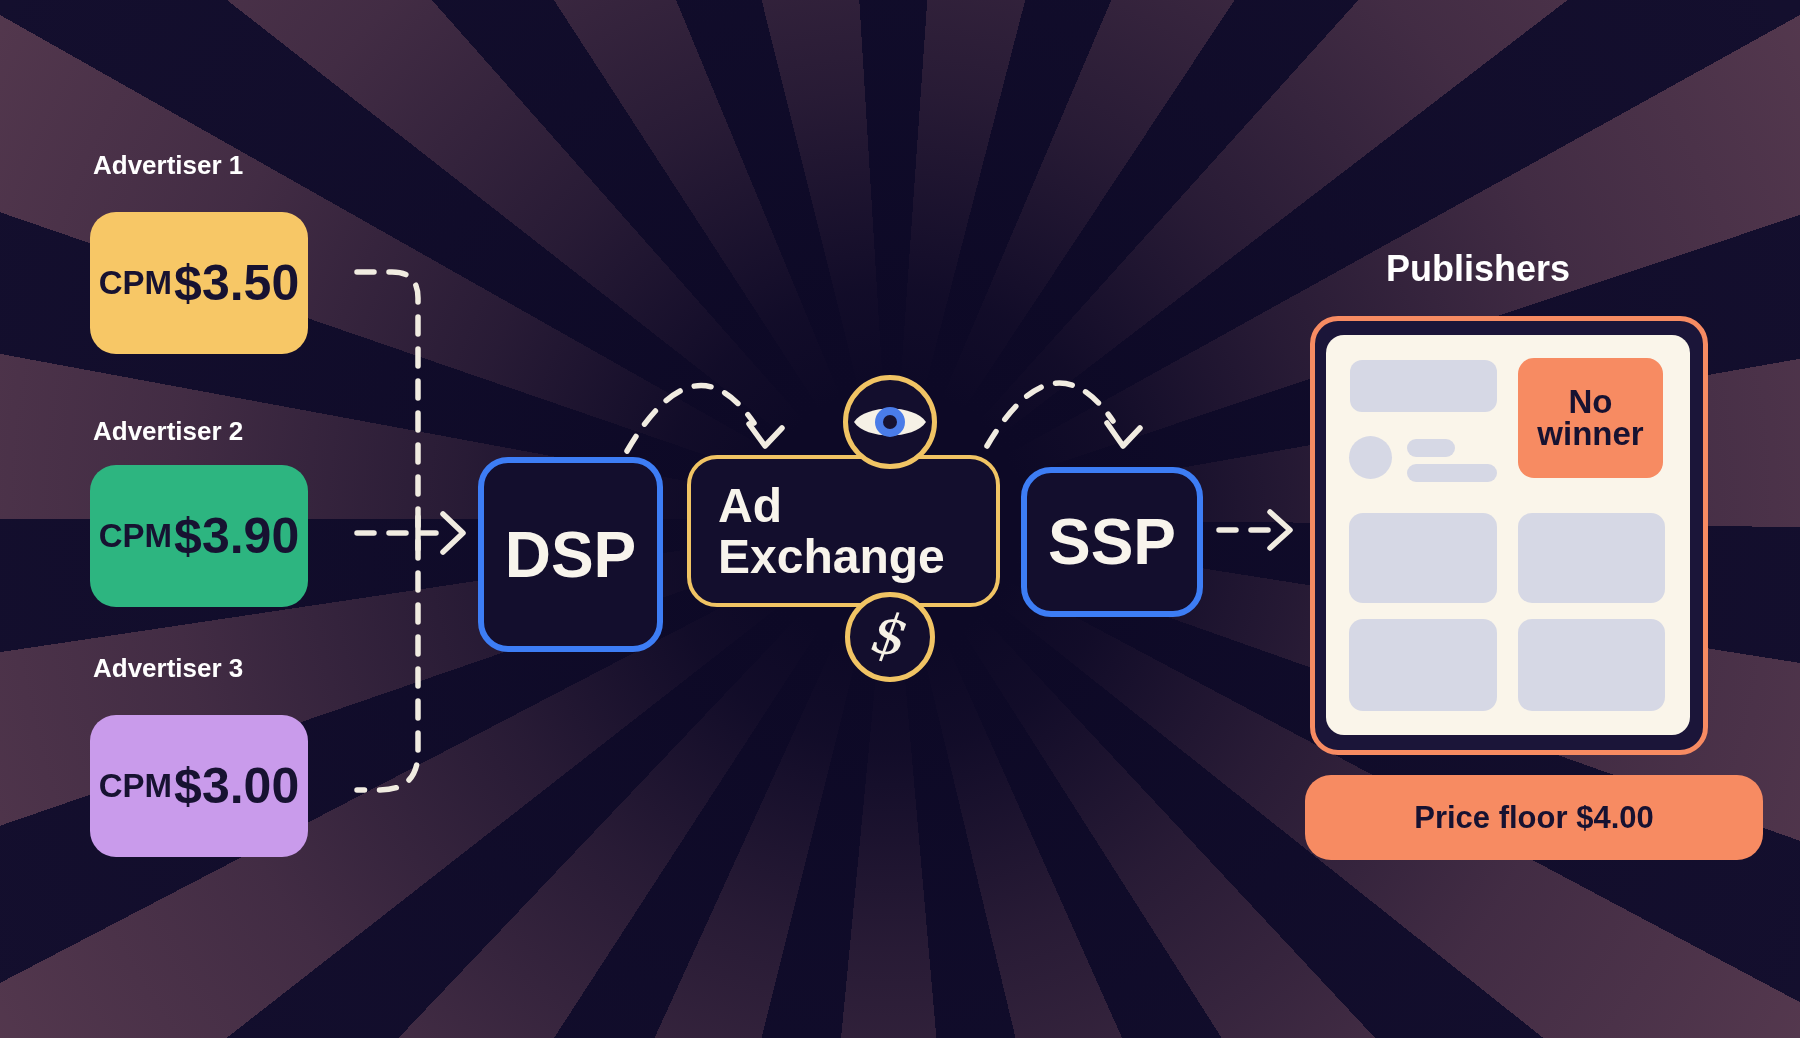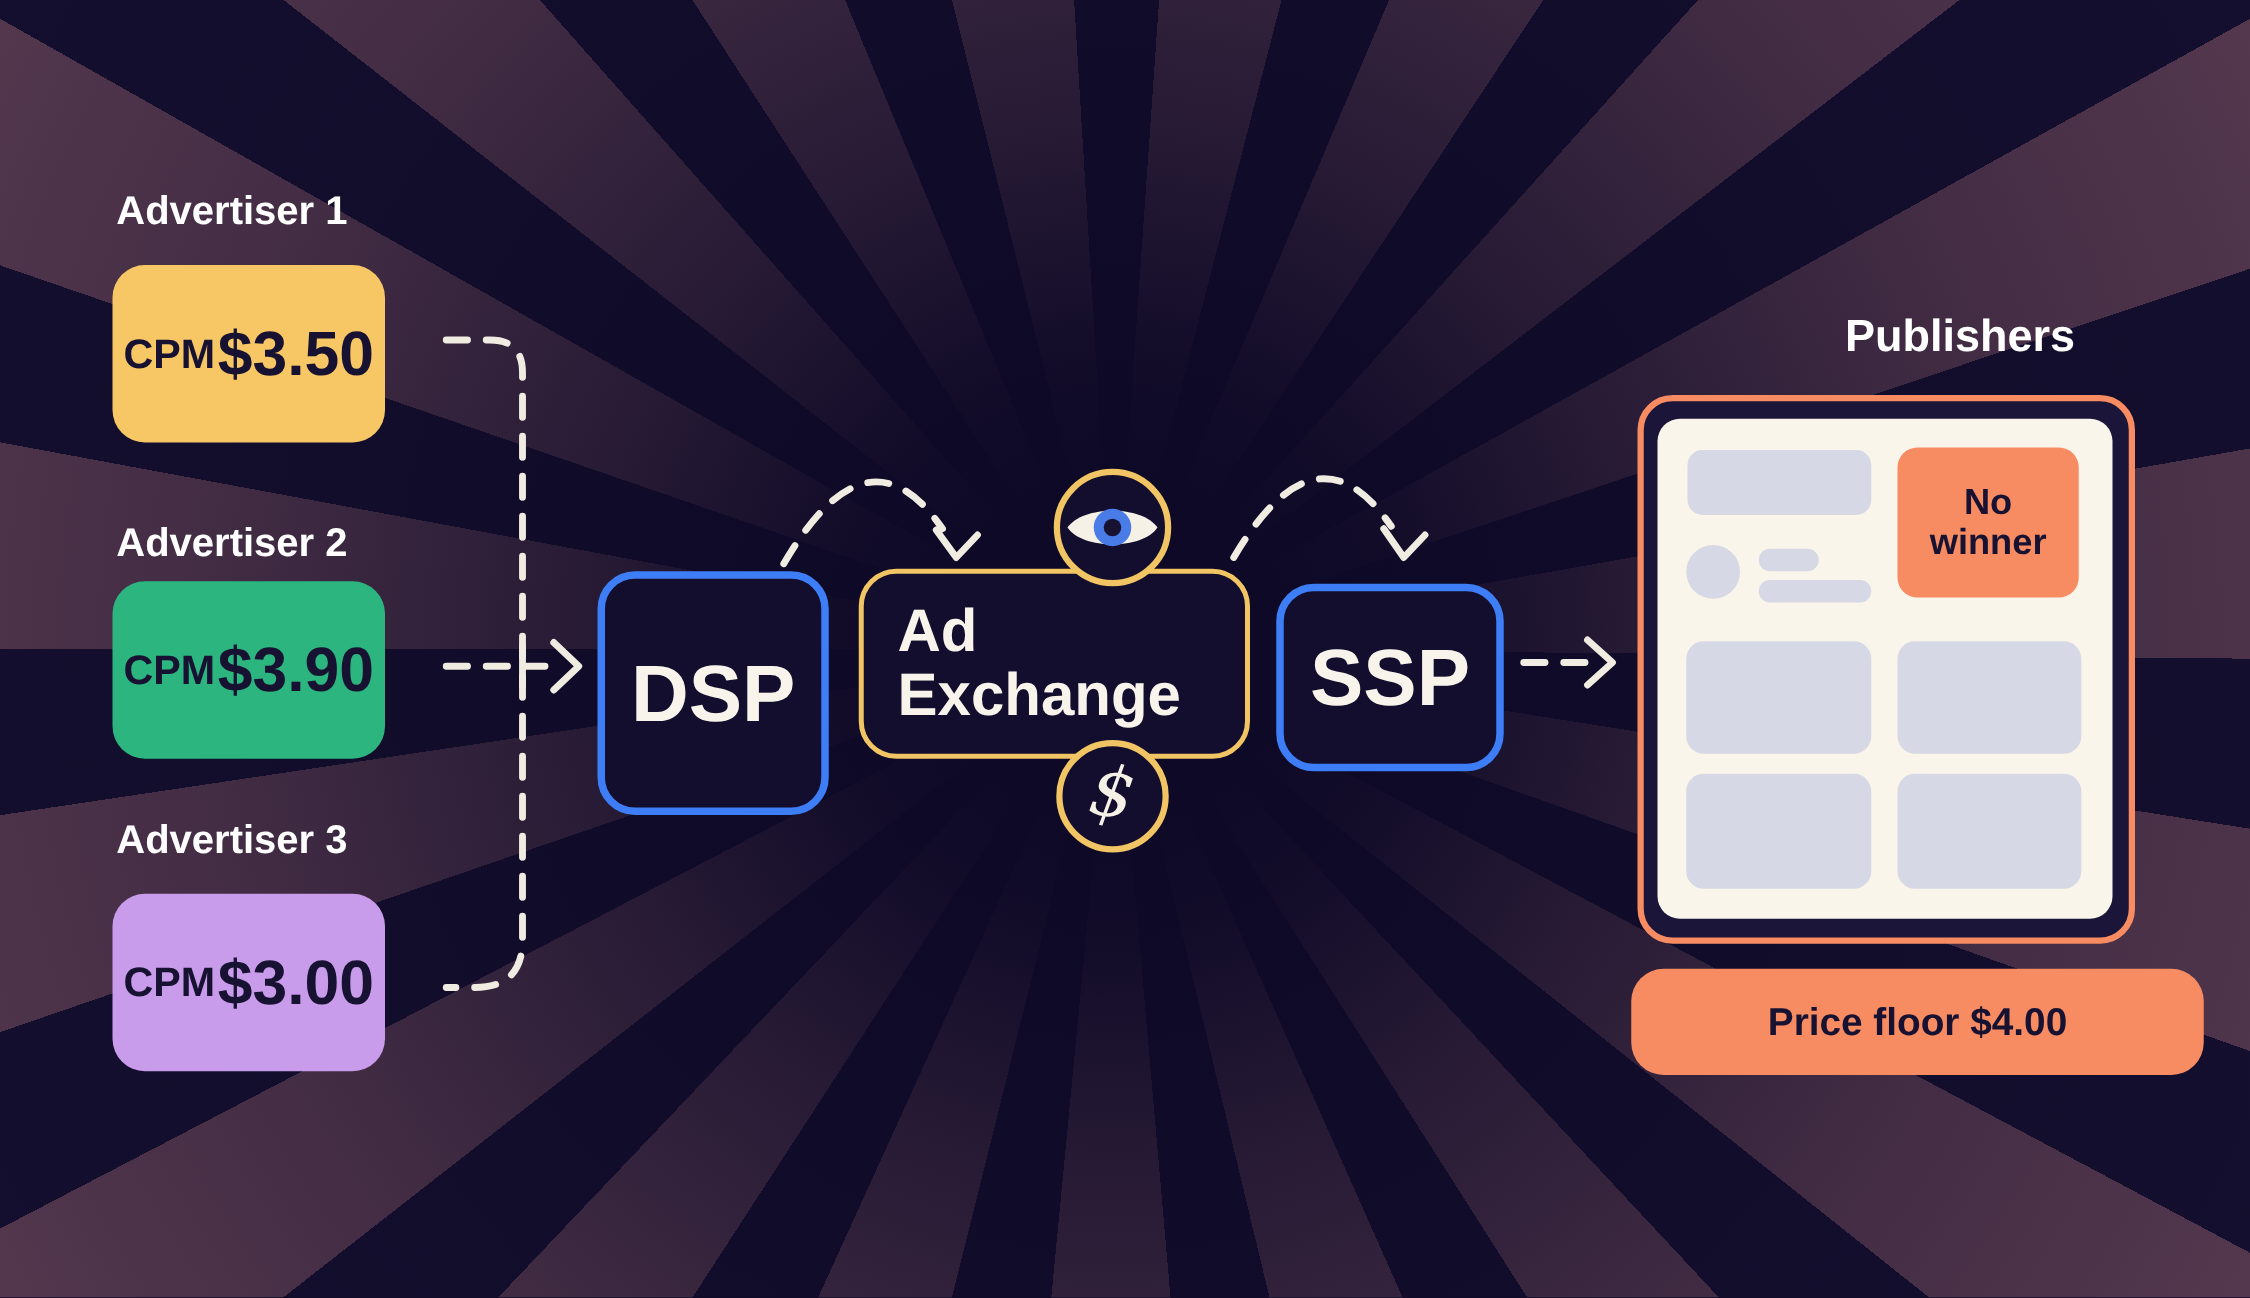--- a/index.html
+++ b/index.html
@@ -5,21 +5,21 @@
   html,body{margin:0;padding:0;background:#0D0926;}
   #stage{
     position:relative;width:1800px;height:1038px;overflow:hidden;
     font-family:"Liberation Sans","DejaVu Sans",sans-serif;
     background:
       radial-gradient(circle at 49.5% 50%, #0D0926 0px, #0D0926 130px, rgba(13,9,38,0.93) 230px, rgba(13,9,38,0.62) 430px, rgba(13,9,38,0.25) 720px, rgba(13,9,38,0) 1050px),
       repeating-conic-gradient(from 4deg at 49.5% 50%, #54384E 0deg 10.5deg, #140F2E 10.5deg 19deg);
   }
   .abs{position:absolute;}
   
-  .adv-label{font-size:32px;font-weight:700;color:#FFFFFF;z-index:3;}
+  .adv-label{font-size:26px;font-weight:700;color:#FFFFFF;z-index:3;}
   .adv-card{width:218px;height:142px;border-radius:26px;display:flex;
     align-items:center;justify-content:center;gap:2px;z-index:3;}
   .cpm{font-size:33px;font-weight:600;color:#171231;line-height:1.12;}
   .cpm-value{font-size:50px;font-weight:700;color:#171231;line-height:1.1;}
   
   .flow-box{box-sizing:border-box;background:#130E2D;display:flex;align-items:center;justify-content:center;
     color:#F8F4EC;font-weight:700;z-index:3;border-radius:30px;}
   .blue-box{border:6px solid #3D7DF5;font-size:64px;}
   #adx-box{border:4px solid #F1C464;flex-direction:column;align-items:flex-start;justify-content:center;
     padding-left:27px;font-size:48px;line-height:51px;}
@@ -29,21 +29,21 @@
   #dollar-glyph{font-family:"DejaVu Serif","Liberation Serif",serif;font-style:italic;font-size:56px;
     color:#F6F1E6;transform:rotate(9deg);line-height:1;margin-top:-4px;}
   
   #pub-title{width:400px;text-align:center;font-size:36px;font-weight:700;color:#FFFFFF;z-index:3;}
   #pub-card{box-sizing:border-box;width:398px;height:439px;border:5px solid #F78B62;border-radius:28px;
     background:#1B1539;z-index:3;}
   #pub-panel{position:absolute;left:11px;top:14px;width:364px;height:400px;border-radius:18px;background:#FAF5EA;}
   .ph-block{position:absolute;background:#D6D8E5;}
   #no-winner{position:absolute;left:192px;top:23px;width:145px;height:120px;border-radius:16px;background:#F78B62;
     display:flex;align-items:center;justify-content:center;}
-  #no-winner span{width:112px;text-align:center;font-size:29px;line-height:32px;font-weight:700;color:#171231;}
+  #no-winner span{width:112px;text-align:center;font-size:33px;line-height:32px;font-weight:700;color:#171231;}
   #price-pill{width:458px;height:85px;border-radius:26px;background:#F78B62;display:flex;align-items:center;
     justify-content:center;z-index:3;}
   #price-pill span{font-size:31px;font-weight:700;color:#171231;}
   #connectors{position:absolute;left:0;top:0;z-index:2;pointer-events:none;}
   .dash{stroke:#F1ECE1;stroke-width:5.5;fill:none;stroke-linecap:round;stroke-dasharray:17 15;}
   .solid{stroke:#F1ECE1;stroke-width:5.5;fill:none;stroke-linecap:round;stroke-linejoin:round;}
 </style>
 </head>
 <body>
 
@@ -98,21 +98,21 @@
   </div>
 
   <div class="abs gold-circle" style="left:845px;top:592px;width:90px;height:90px;">
     <span id="dollar-glyph">$</span>
   </div>
 
   <div class="abs flow-box blue-box" style="left:1021px;top:455px;width:182px;height:150px;margin-top:12px;">
     <span>SSP</span>
   </div>
 
-  <div class="abs" id="pub-title" style="left:1368px;top:248px;">Publishers</div>
+  <div class="abs" id="pub-title" style="left:1278px;top:248px;">Publishers</div>
 
   <div class="abs" id="pub-card" style="left:1310px;top:316px;">
     <div id="pub-panel">
       <div class="ph-block" style="left:24px;top:25px;width:147px;height:52px;border-radius:12px;"></div>
       <div id="no-winner">
         <span>No winner</span>
       </div>
       <div class="ph-block" style="left:23px;top:101px;width:43px;height:43px;border-radius:50%;"></div>
       <div class="ph-block" style="left:81px;top:104px;width:48px;height:18px;border-radius:9px;"></div>
       <div class="ph-block" style="left:81px;top:129px;width:90px;height:18px;border-radius:9px;"></div>

